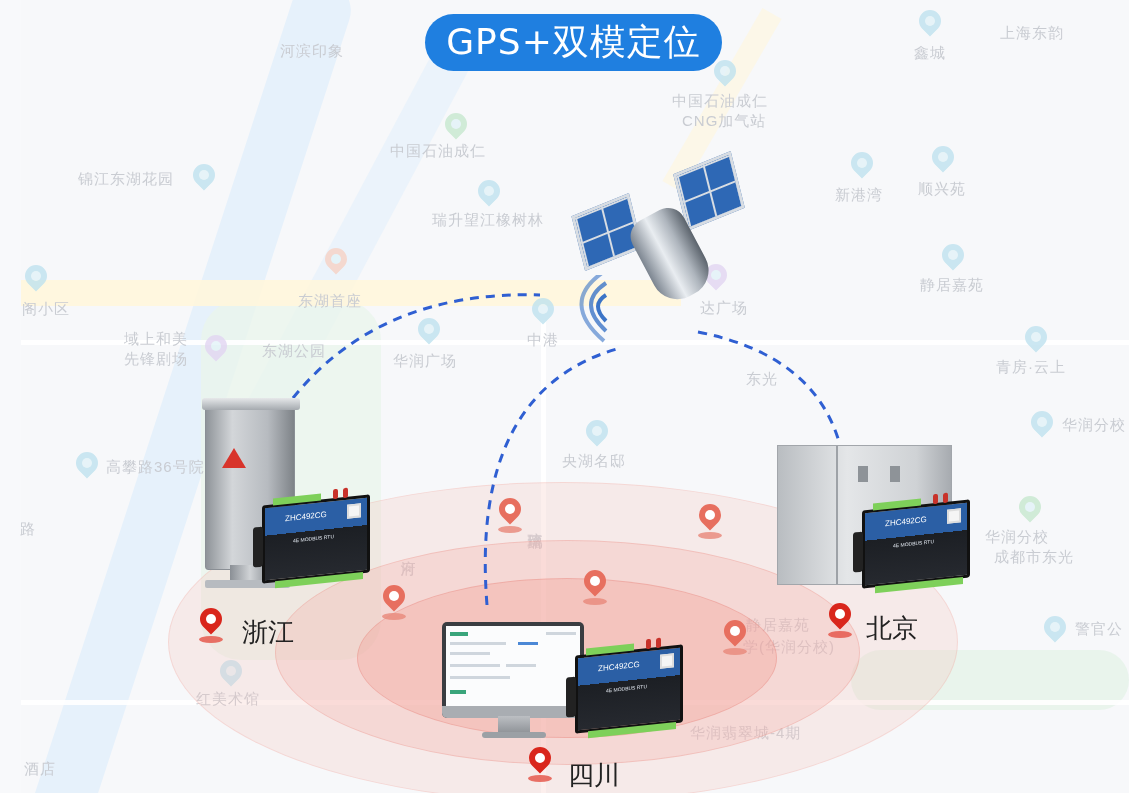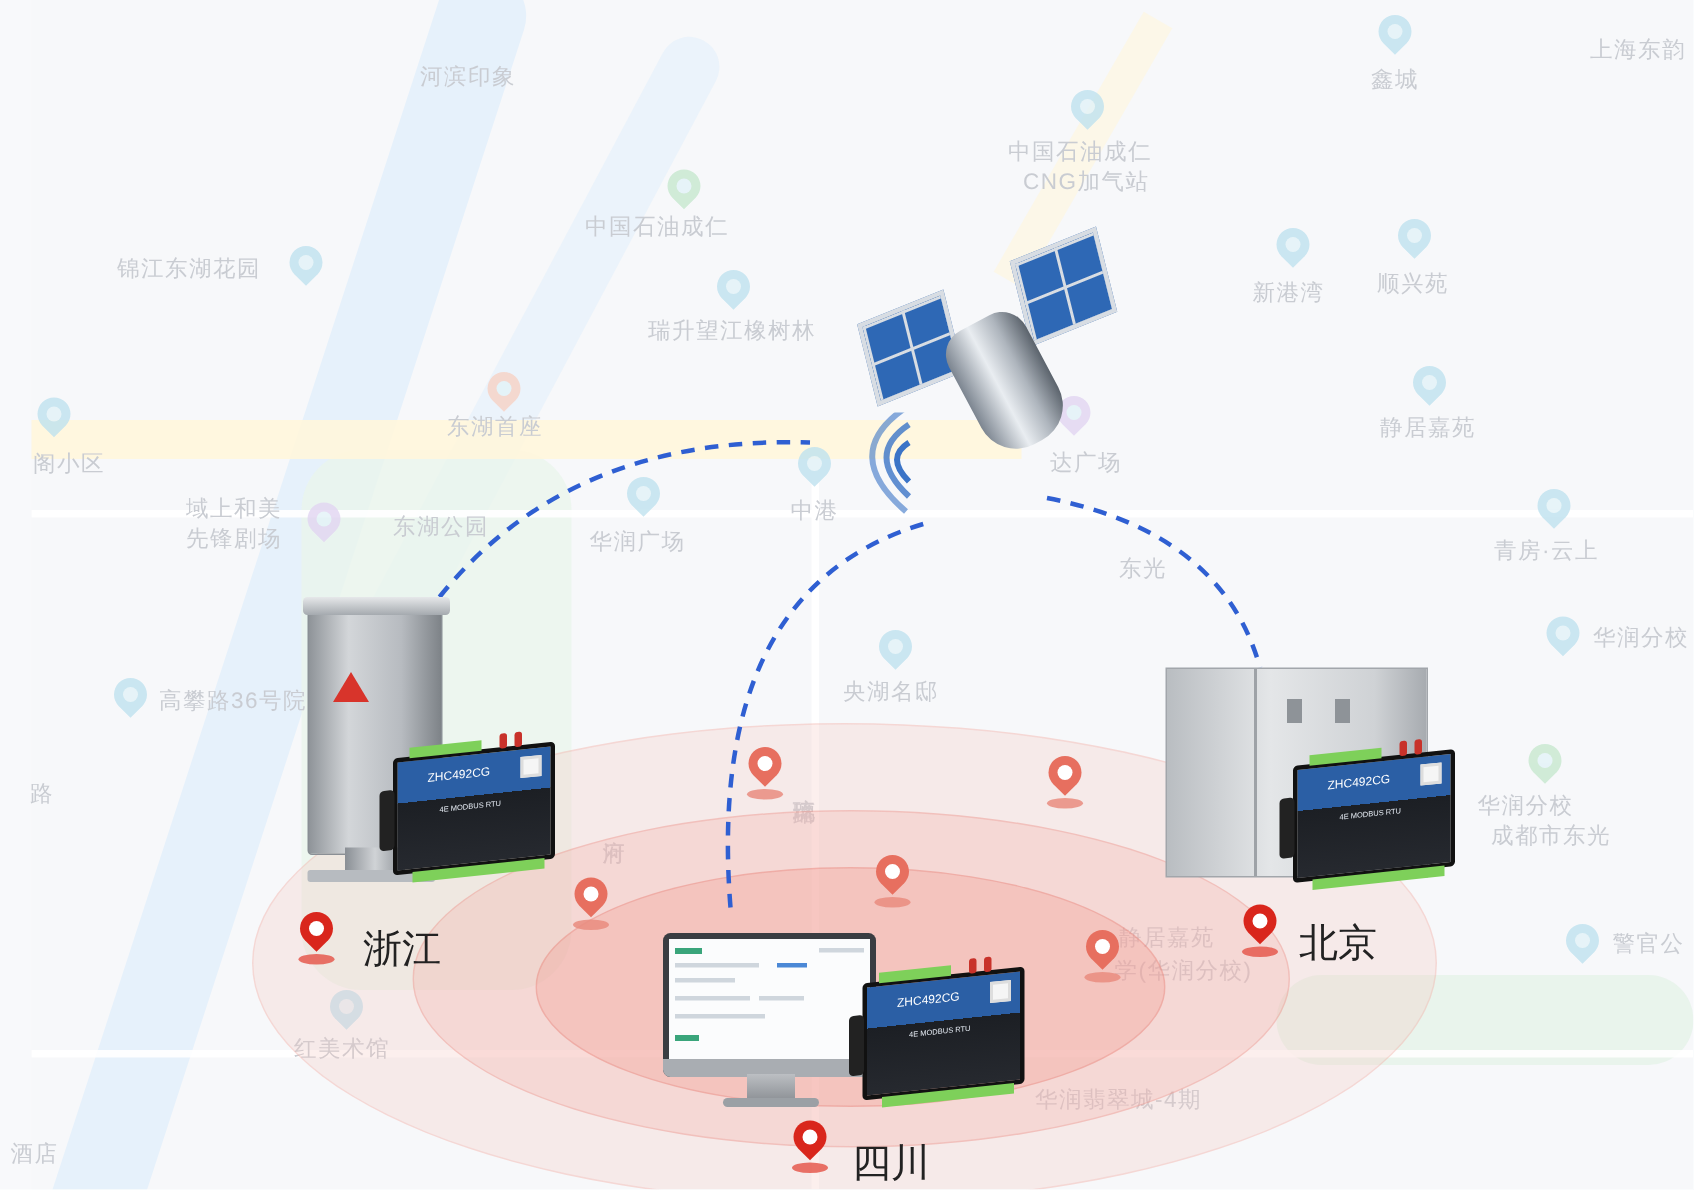--- a/index.html
+++ b/index.html
@@ -91,39 +91,39 @@
   </div>
 
   <span class="maplabel" style="left:280px;top:42px">河滨印象</span>
   <span class="maplabel" style="left:78px;top:170px">锦江东湖花园</span>
   <div class="poi" style="left:193px;top:164px"></div>
   <div class="poi green" style="left:445px;top:113px"></div>
   <span class="maplabel" style="left:390px;top:142px">中国石油成仁</span>
   <div class="poi" style="left:478px;top:180px"></div>
   <span class="maplabel" style="left:432px;top:211px">瑞升望江橡树林</span>
   <div class="poi orange" style="left:325px;top:248px"></div>
-  <span class="maplabel" style="left:298px;top:275px">东湖首座</span>
+  <span class="maplabel" style="left:298px;top:292px">东湖首座</span>
   <div class="poi" style="left:25px;top:265px"></div>
   <span class="maplabel" style="left:22px;top:300px">阁小区</span>
   <span class="maplabel" style="left:124px;top:330px">域上和美</span>
   <span class="maplabel" style="left:124px;top:350px">先锋剧场</span>
   <div class="poi purple" style="left:205px;top:335px"></div>
   <span class="maplabel" style="left:262px;top:342px">东湖公园</span>
   <div class="poi" style="left:418px;top:318px"></div>
   <span class="maplabel" style="left:393px;top:352px">华润广场</span>
   <div class="poi" style="left:532px;top:298px"></div>
   <span class="maplabel" style="left:527px;top:331px">中港</span>
   <div class="poi purple" style="left:705px;top:264px"></div>
   <span class="maplabel" style="left:700px;top:299px">达广场</span>
   <div class="poi" style="left:714px;top:60px"></div>
   <span class="maplabel" style="left:672px;top:92px">中国石油成仁</span>
   <span class="maplabel" style="left:682px;top:112px">CNG加气站</span>
   <div class="poi" style="left:919px;top:10px"></div>
   <span class="maplabel" style="left:914px;top:44px">鑫城</span>
-  <span class="maplabel" style="left:1060px;top:24px">上海东韵</span>
+  <span class="maplabel" style="left:1000px;top:24px">上海东韵</span>
   <div class="poi" style="left:851px;top:152px"></div>
   <span class="maplabel" style="left:835px;top:186px">新港湾</span>
   <div class="poi" style="left:932px;top:146px"></div>
   <span class="maplabel" style="left:918px;top:180px">顺兴苑</span>
   <div class="poi" style="left:942px;top:244px"></div>
   <span class="maplabel" style="left:920px;top:276px">静居嘉苑</span>
   <div class="poi" style="left:1025px;top:326px"></div>
   <span class="maplabel" style="left:996px;top:358px">青房·云上</span>
   <div class="poi" style="left:1031px;top:411px"></div>
   <span class="maplabel" style="left:1062px;top:416px">华润分校</span>
@@ -137,21 +137,21 @@
   <div class="poi green" style="left:1019px;top:496px"></div>
   <span class="maplabel" style="left:985px;top:528px">华润分校</span>
   <span class="maplabel" style="left:994px;top:548px">成都市东光</span>
   <span class="maplabel" style="left:746px;top:616px">静居嘉苑</span>
   <span class="maplabel" style="left:743px;top:638px">学(华润分校)</span>
   <div class="poi" style="left:1044px;top:616px"></div>
   <span class="maplabel" style="left:1075px;top:620px">警官公</span>
   <span class="maplabel" style="left:690px;top:724px">华润翡翠城-4期</span>
   <div class="poi" style="left:220px;top:660px"></div>
   <span class="maplabel" style="left:196px;top:690px">红美术馆</span>
-  <span class="maplabel" style="left:7px;top:760px">酒店</span>
+  <span class="maplabel" style="left:24px;top:760px">酒店</span>
   <span class="maplabel" style="left:20px;top:520px">路</span>
 
   <div class="ring ring1"></div>
   <div class="ring ring2"></div>
   <div class="ring ring3"></div>
 
   <svg class="arcs" viewBox="0 0 1129 793">
     <path d="M293 398 Q 380 290 540 295" fill="none" stroke="#2f5fd2" stroke-width="3" stroke-dasharray="9 7"></path>
     <path d="M487 605 Q 470 390 620 348" fill="none" stroke="#2f5fd2" stroke-width="3" stroke-dasharray="9 7"></path>
     <path d="M698 332 Q 815 355 840 445" fill="none" stroke="#2f5fd2" stroke-width="3" stroke-dasharray="9 7"></path>
@@ -161,20 +161,21 @@
     <div class="panel" style="left:16px;top:44px;width:62px;height:56px;transform:rotate(-22deg) skewX(-8deg)"></div>
     <div class="panel" style="left:118px;top:2px;width:62px;height:58px;transform:rotate(-22deg) skewX(-8deg)"></div>
     <div class="sat-body"></div>
   </div>
   <svg class="waves" viewBox="0 0 80 70">
     <path d="M46 20 Q 30 30 46 46" fill="none" stroke="#3b74c7" stroke-width="4"></path>
     <path d="M46 8 Q 16 28 46 56" fill="none" stroke="#3b74c7" stroke-width="4" opacity=".8"></path>
     <path d="M42 -2 Q 0 28 44 66" fill="none" stroke="#3b74c7" stroke-width="4" opacity=".6"></path>
   </svg>
 
+  <div class="title-badge">GPS+双模定位</div>
 
   <div class="pin" style="left:496px;top:498px">
       <div class="head"></div>
       <div class="shadow"></div>
     </div>
   <div class="pin" style="left:696px;top:504px">
       <div class="head"></div>
       <div class="shadow"></div>
     </div>
   <div class="pin" style="left:581px;top:570px">

